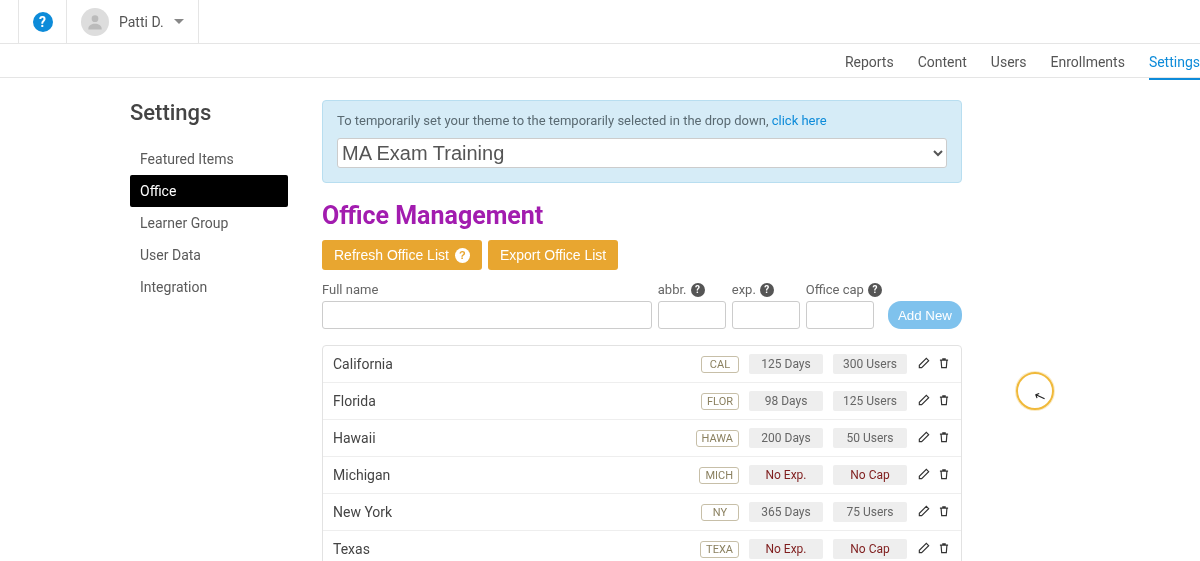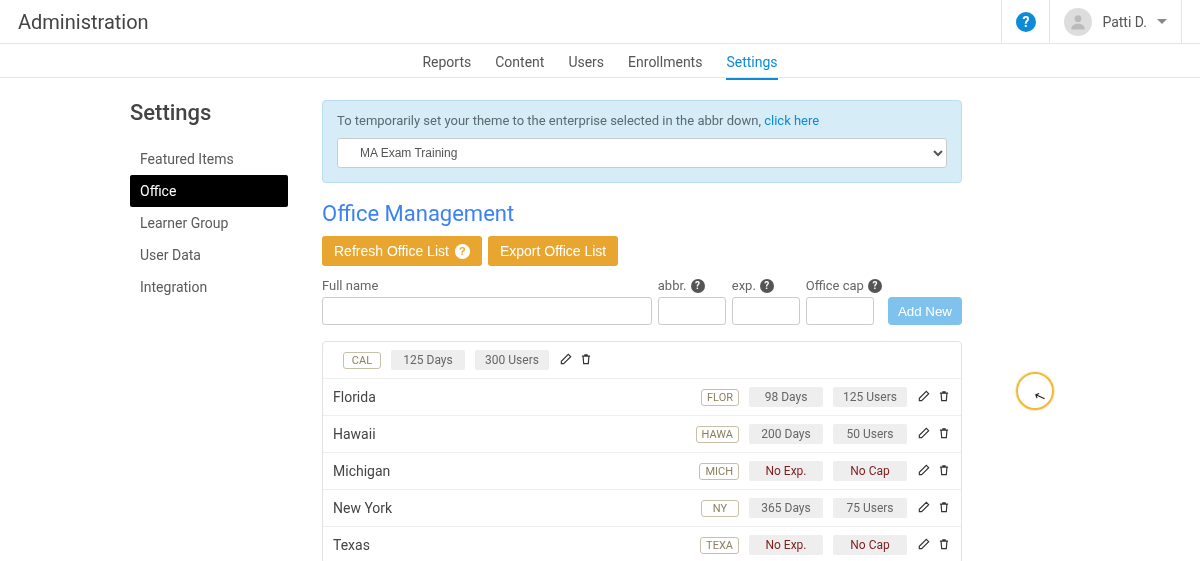--- a/index.html
+++ b/index.html
@@ -74,21 +74,21 @@
   .avatar svg { width: 20px; height: 20px; fill: #bbb; }
   .user-name { color: #555; }
   .caret-down {
     width: 0; height: 0;
     border-left: 5px solid transparent;
     border-right: 5px solid transparent;
     border-top: 5px solid #888;
   }
   .navbar {
     display: flex;
-    justify-content: center;
+    justify-content: flex-end;
     gap: 24px;
     height: 34px;
     border-bottom: 1px solid #e5e5e5;
     align-items: flex-start;
     padding-top: 10px;
   }
   .nav-item {
     color: #555;
     cursor: pointer;
     padding-bottom: 8px;
@@ -135,29 +135,29 @@
     font-size: 13px;
     color: #5a6a72;
     margin-bottom: 10px;
   }
   .banner-text a { color: #0d8bd9; text-decoration: none; cursor: pointer; }
   .theme-select {
     width: 100%;
     height: 30px;
     border: 1px solid #ccc;
     border-radius: 3px;
-    padding: 0 18px;
-    font-size: 12px;
+    padding: 0 0;
+    font-size: 20px;
     color: #555;
     background: #fff;
   }
   .section-title {
-    font-size: 22px;
-    font-weight: 400;
-    color: #3b82f6;
+    font-size: 25px;
+    font-weight: 700;
+    color: #a21caf;
     margin: 0 0 10px 0;
   }
   .btn-row {
     display: flex;
     gap: 6px;
     margin-bottom: 12px;
   }
   .btn-orange {
     background: #e8a630;
     color: #fff;
@@ -195,21 +195,21 @@
     height: 28px;
     padding: 0 6px;
   }
   .col-full { flex: 1; }
   .col-full input { width: 100%; }
   .col-sm input { width: 68px; }
   .btn-add {
     background: #7fc2ed;
     color: #fff;
     border: none;
-    border-radius: 4px;
+    border-radius: 13px;
     padding: 0 10px;
     height: 28px;
     align-self: flex-end;
     cursor: pointer;
   }
   .office-list {
     border: 1px solid #e2e2e2;
     border-radius: 4px;
   }
   .office-row {
@@ -260,21 +260,20 @@
     font-size: 14px;
     color: #222;
     pointer-events: none;
     transform: rotate(-20deg);
   }
 </style>
 </head>
 <body>
 
 <div class="topbar">
-  <div class="page-title">Administration</div>
   <div class="topbar-right">
     <div class="help-btn">
       <div class="help-circle">?</div>
     </div>
     <div class="user-area">
       <div class="avatar">
         <svg viewBox="0 0 24 24">
             <circle cx="12" cy="8" r="4"></circle>
             <path d="M4 20c0-4 4-6 8-6s8 2 8 6v1H4z"></path>
           </svg>
@@ -301,21 +300,21 @@
         <div class="side-item active">Office</div>
         <div class="side-item">Learner Group</div>
         <div class="side-item">User Data</div>
         <div class="side-item">Integration</div>
       </div>
   </div>
 
   <div class="content">
     <div class="theme-banner">
       <div class="banner-text">
-        <span>To temporarily set your theme to the enterprise selected in the abbr down,</span>
+        <span>To temporarily set your theme to the temporarily selected in the drop down,</span>
         <a>click here</a>
       </div>
       <select class="theme-select">
         <option>MA Exam Training</option>
       </select>
     </div>
 
     <h3 class="section-title">Office Management</h3>
 
     <div class="btn-row">
@@ -352,20 +351,21 @@
             <span>Office cap</span>
             <span class="helpdot">?</span>
           </label>
         <input type="text" style="">
       </div>
       <button class="btn-add">Add New</button>
     </div>
 
     <div class="office-list" id="office-list">
         <div class="office-row">
+          <span class="office-name">California</span>
           <span class="abbr-badge">CAL</span>
           <span class="pill">125 Days</span>
           <span class="pill">300 Users</span>
           <span class="row-actions">
             <span><svg viewBox="0 0 24 24" fill="none" stroke="#333" stroke-width="2">
                 <path d="M4 20h4L20 8l-4-4L4 16v4z"></path>
               </svg></span>
             <span><svg viewBox="0 0 24 24" fill="none" stroke="#333" stroke-width="2">
                 <path d="M5 7h14M10 7V5h4v2M7 7l1 13h8l1-13"></path>
               </svg></span>

